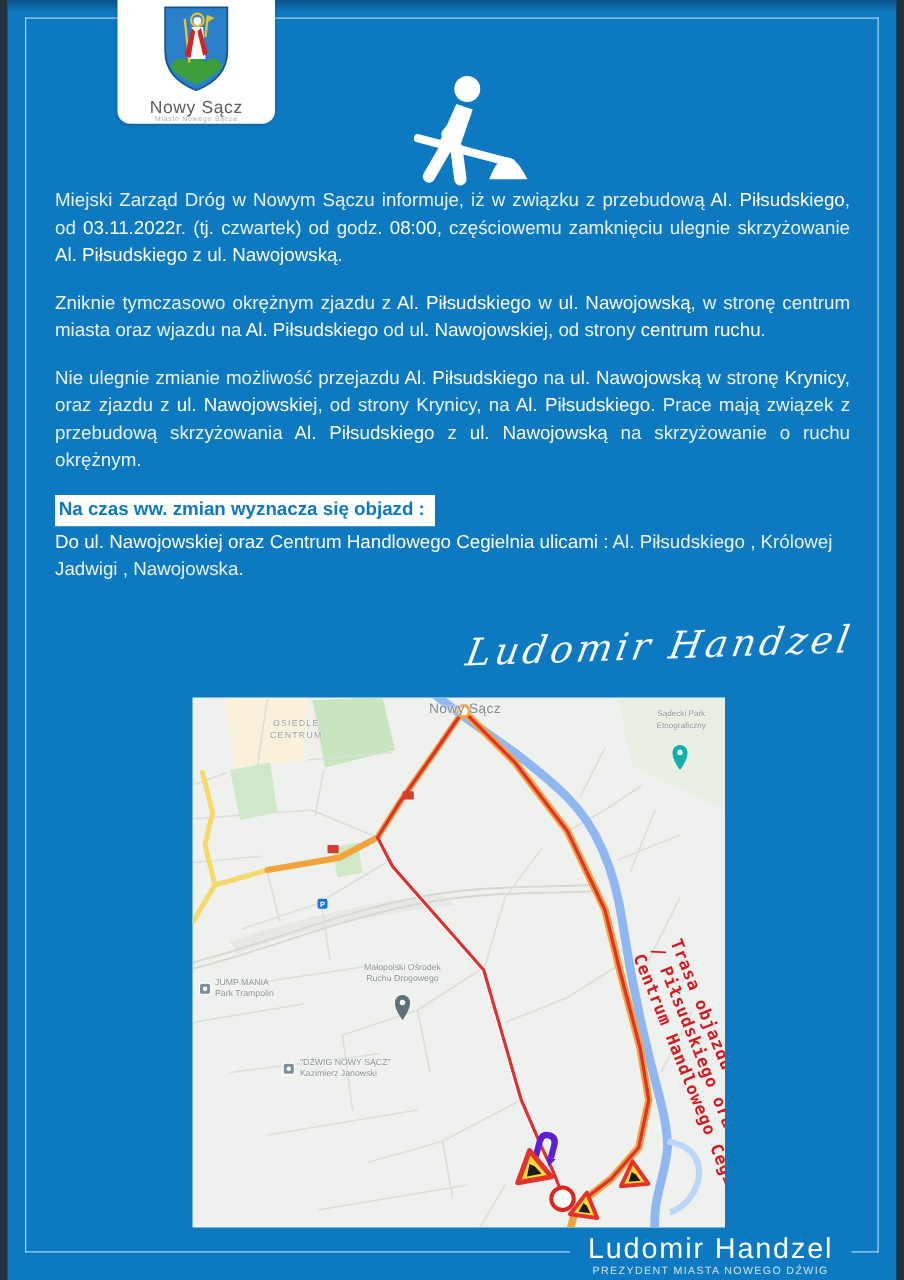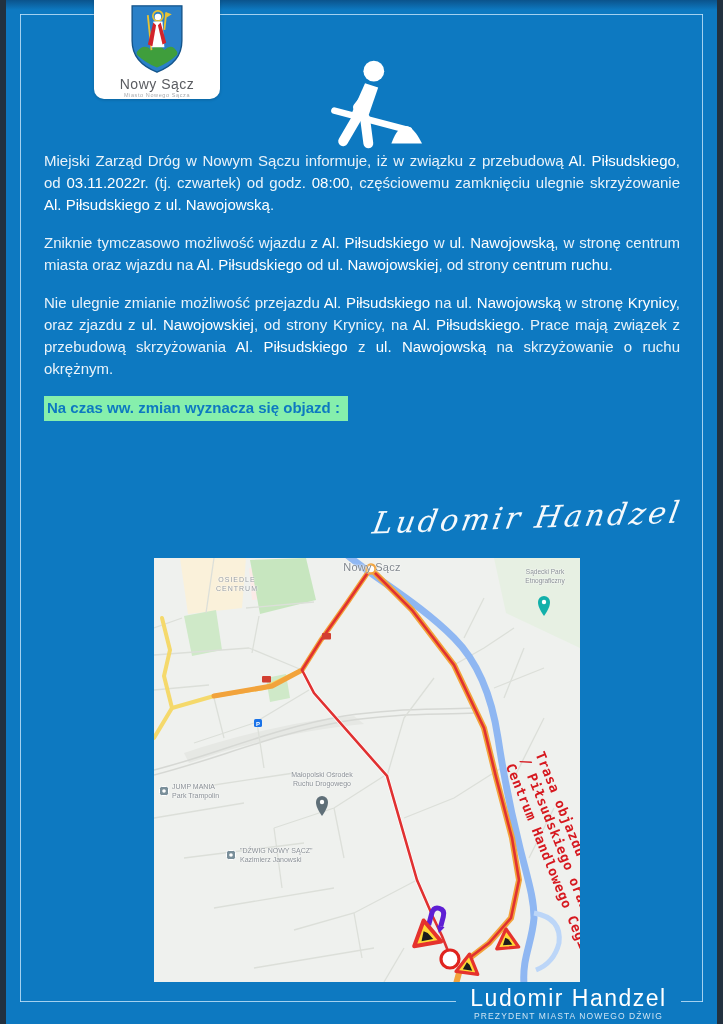--- a/index.html
+++ b/index.html
@@ -32,21 +32,21 @@
   .worker{position:absolute;left:303px;top:58px;z-index:2;}
   
   .content{
     position:absolute;left:38px;right:37px;top:150px;z-index:2;
     color:#e9f3fa;font-size:15px;line-height:22px;text-align:justify;
   }
   .content p{margin:0 0 16px 0;}
   .b{color:#ffffff;font-weight:normal;}
   .detour{text-align:left;margin-bottom:0;}
   .det-heading{
-    display:inline-block;background:#86efac;color:#0d79c1;font-weight:bold;
+    display:inline-block;background:#ffffff;color:#0d79c1;font-weight:bold;
     padding:1px 8px 2px 3px;margin-bottom:2px;
   }
   .det-line{color:#e9f3fa;}
   .apology{
     margin-top:12px;font-weight:bold;color:#fff;font-size:20px;
     letter-spacing:-.2px;text-align:left;white-space:nowrap;
   }
   
   .signature{
     position:absolute;right:35px;top:500px;z-index:2;color:#fff;
@@ -119,27 +119,27 @@
       <path d="M50,23 L62,27 L52,56 L38,50 Z"></path>
       <line x1="44" y1="52" x2="30" y2="76" stroke="#ffffff" stroke-width="9" stroke-linecap="round"></line>
       <line x1="50" y1="55" x2="53" y2="78" stroke="#ffffff" stroke-width="9" stroke-linecap="round"></line>
       <line x1="55" y1="30" x2="43" y2="45" stroke="#ffffff" stroke-width="8" stroke-linecap="round"></line>
     </svg>
   </div>
 
   <div class="content">
     <p><span>Miejski Zarząd Dróg w Nowym Sączu informuje, iż w związku z przebudową </span><span class="b">Al. Piłsudskiego</span><span>, od </span><span class="b">03.11.2022r</span><span>. (tj. czwartek) od godz. </span><span class="b">08:00</span><span>, częściowemu zamknięciu ulegnie skrzyżowanie </span><span class="b">Al. Piłsudskiego</span><span> z </span><span class="b">ul. Nawojowską</span><span>.</span></p>
 
-    <p><span>Zniknie tymczasowo możliwość wjazdu z </span><span class="b">Al. Piłsudskiego</span><span> w </span><span class="b">ul. Nawojowską</span><span>, w stronę centrum miasta oraz wjazdu na </span><span class="b">Al. Piłsudskiego</span><span> od </span><span class="b">ul. Nawojowskiej</span><span>, od strony </span><span class="b">centrum ruchu</span><span>.</span></p>
+    <p><span>Zniknie tymczasowo okrężnym zjazdu z </span><span class="b">Al. Piłsudskiego</span><span> w </span><span class="b">ul. Nawojowską</span><span>, w stronę centrum miasta oraz wjazdu na </span><span class="b">Al. Piłsudskiego</span><span> od </span><span class="b">ul. Nawojowskiej</span><span>, od strony </span><span class="b">centrum ruchu</span><span>.</span></p>
 
     <p><span>Nie ulegnie zmianie możliwość przejazdu </span><span class="b">Al. Piłsudskiego</span><span> na </span><span class="b">ul. Nawojowską</span><span> w stronę </span><span class="b">Krynicy</span><span>, oraz zjazdu z </span><span class="b">ul. Nawojowskiej</span><span>, od strony Krynicy, na </span><span class="b">Al. Piłsudskiego</span><span>. Prace mają związek z przebudową skrzyżowania </span><span class="b">Al. Piłsudskiego</span><span> z </span><span class="b">ul. Nawojowską</span><span> na skrzyżowanie o ruchu okrężnym.</span></p>
 
     <p class="detour">
       <span class="det-heading">Na czas ww. zmian wyznacza się objazd :</span><br>
-      <br>
+      <span class="det-line"><span class="b">Do ul. Nawojowskiej oraz Centrum Handlowego Cegielnia ulicami : </span><span>Al. Piłsudskiego , Królowej Jadwigi , Nawojowska.</span></span><br>
     </p>
 
   </div>
 
   <div class="signature">Ludomir Handzel</div>
 
   <div class="map">
     <svg width="426" height="424" viewBox="0 0 426 424">
 
       <polygon points="26,0 92,0 88,50 34,56" fill="#faf1da"></polygon>

